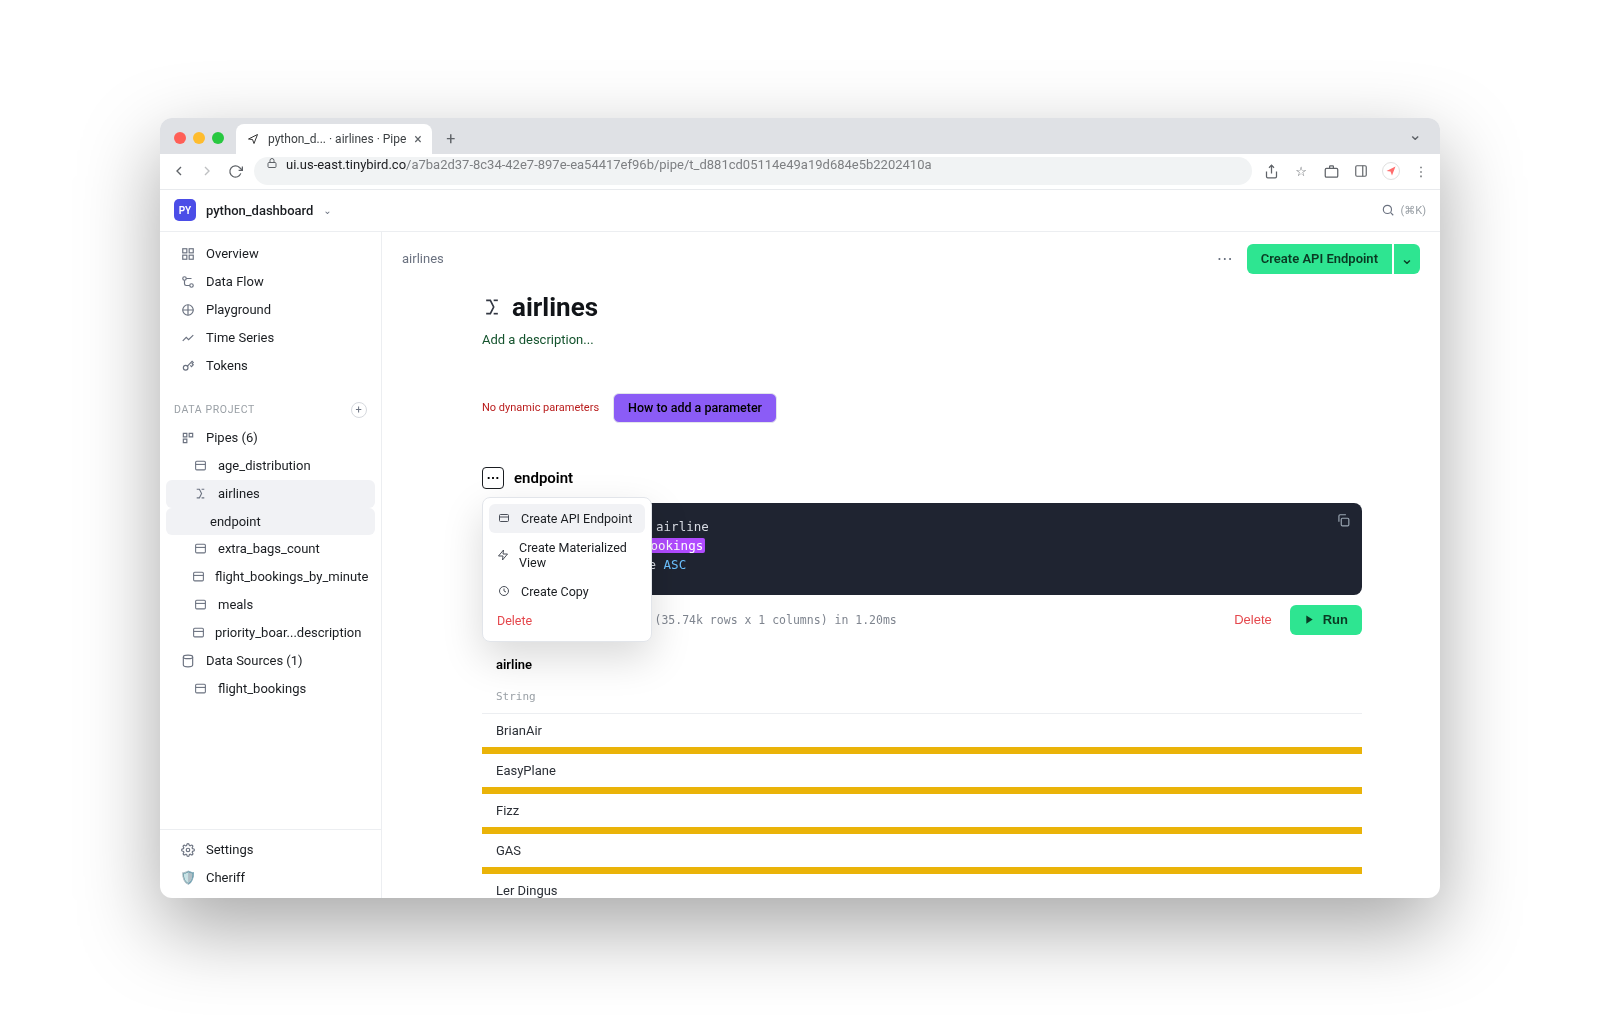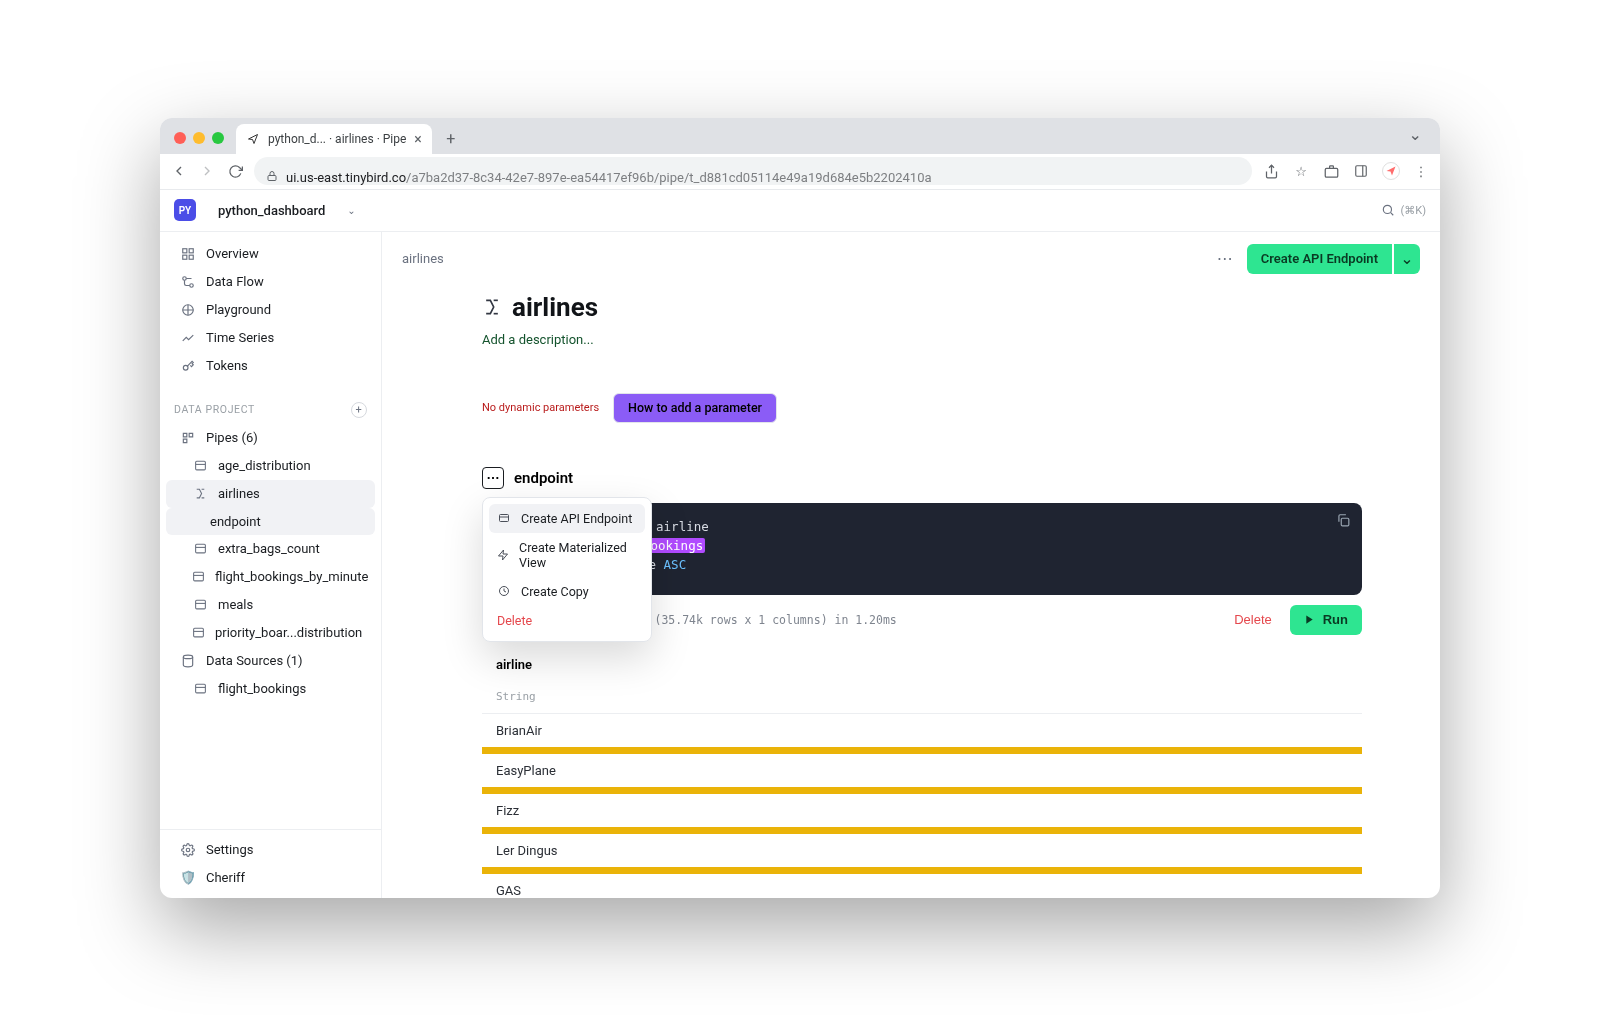--- a/index.html
+++ b/index.html
@@ -42,31 +42,31 @@
   .tab .title { flex:1; overflow:hidden; white-space:nowrap; text-overflow:ellipsis; }
   .tab .close { color:#5f6368; font-size:14px; }
   .newtab { width:26px; height:26px; margin-bottom:2px; display:flex; align-items:center; justify-content:center; color:#5f6368; border-radius:50%;}
   .tabbar-spacer{flex:1}
   .tabbar-caret { padding:0 10px 10px 0; color:#5f6368;}
   .addrbar {
     height:36px; background:#fff; border-bottom:1px solid #e8eaed;
     display:flex; align-items:center; padding:0 10px; gap:10px; font-size:13px; color:#5f6368;
   }
   .nav-ico { width:18px; height:18px; display:flex;align-items:center;justify-content:center; color:#5f6368;}
-  .urlfield { flex:1; display:flex; align-items:flex-end; gap:8px; background:#f1f3f4; height:28px; border-radius:14px; padding:0 12px;}
+  .urlfield { flex:1; display:flex; align-items:flex-start; gap:8px; background:#f1f3f4; height:28px; border-radius:14px; padding:0 12px;}
   .urlfield .secure{color:#5f6368; font-size:13px;}
   .urlfield .host{color:#202124;}
   .urlfield .path{color:#7d7f82;}
   .ext-icons{display:flex; gap:12px; align-items:center;}
   .ext-icons .ic{width:18px;height:18px;display:flex;align-items:center;justify-content:center;}
 
   
   .appbar {
     height:42px; border-bottom:1px solid #eceef1; display:flex; align-items:center;
-    padding:0 14px; gap:22px; font-size:13px; color:#1a1d21;
+    padding:0 14px; gap:10px; font-size:13px; color:#1a1d21;
   }
   .ws-badge { width:22px;height:22px;background:#4b4de7;color:#fff;font-size:10px;font-weight:600;border-radius:5px;display:flex;align-items:center;justify-content:center;}
   .ws-name { font-weight:500; }
   .ws-caret { color:#6b7280; font-size:10px;}
   .appbar-spacer{flex:1}
   .search-k{ color:#6b7280; display:flex;align-items:center;gap:6px;}
   .search-k .kbd{font-size:11px;color:#9aa0a6;}
 
   
   .app-body { flex:1; display:flex; overflow:hidden; }
@@ -366,21 +366,21 @@
             </span>
             <span>meals</span>
           </div>
           <div class="side-sub">
             <span class="ic">
               <svg width="13" height="13" viewBox="0 0 24 24" fill="none" stroke="currentColor" stroke-width="2">
                 <rect x="3" y="4" width="18" height="16" rx="2"></rect>
                 <line x1="3" y1="10" x2="21" y2="10"></line>
               </svg>
             </span>
-            <span>priority_boar...distribution</span>
+            <span>priority_boar...description</span>
           </div>
         </div>
 
       <div class="side-item">
         <span class="ic">
           <svg width="14" height="14" viewBox="0 0 24 24" fill="none" stroke="currentColor" stroke-width="2">
               <ellipse cx="12" cy="5" rx="8" ry="3"></ellipse>
               <path d="M4 5v14c0 1.7 3.6 3 8 3s8-1.3 8-3V5"></path>
             </svg>
         </span>
@@ -529,24 +529,24 @@
                   <tr>
                     <td>BrianAir</td>
                   </tr>
                   <tr>
                     <td>EasyPlane</td>
                   </tr>
                   <tr>
                     <td>Fizz</td>
                   </tr>
                   <tr>
-                    <td>Ler Dingus</td>
+                    <td>GAS</td>
                   </tr>
                   <tr>
-                    <td>GAS</td>
+                    <td>Ler Dingus</td>
                   </tr>
                 </tbody>
             </table>
           </div>
         </div>
       </div>
     </div>
   </div>
 </div>
 

